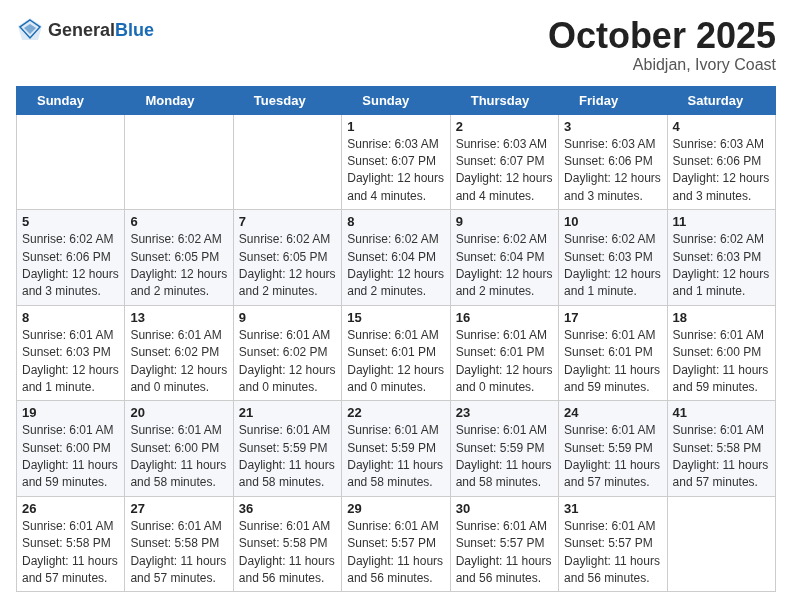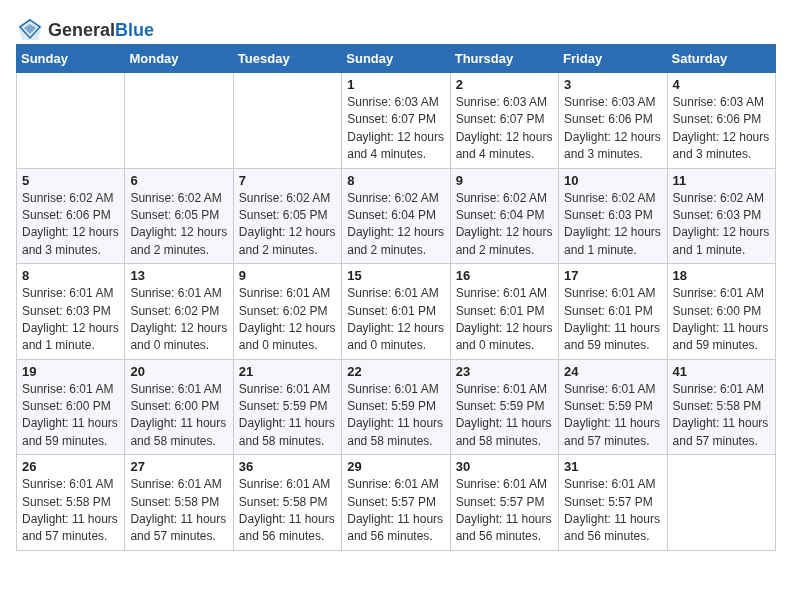--- a/index.html
+++ b/index.html
@@ -7,20 +7,21 @@
       font-family: Arial, sans-serif;
       background: #fff;
       width: 792px;
       min-height: 612px;
       padding: 16px;
     }
     .header {
       display: flex;
       justify-content: space-between;
       align-items: flex-start;
+      margin-bottom: 12px;
       gap: 42px;
     }
     .logo {
       display: flex;
       align-items: center;
       gap: 4px;
     }
     .logo-text-general {
       font-size: 18px;
       font-weight: bold;
@@ -51,21 +52,21 @@
     .calendar {
       width: 100%;
       border-collapse: collapse;
       border: 1px solid #ccc;
     }
     .calendar th {
       background-color: #2a6db5;
       color: #fff;
       font-size: 13px;
       font-weight: bold;
-      padding: 6px 4px;
+      padding: 6px 20px;
       text-align: left;
       border: 1px solid #2a6db5;
     }
     .calendar td {
       vertical-align: top;
       border: 1px solid #ccc;
       padding: 4px 5px;
       width: 108px;
       min-height: 80px;
       background: #fff;
@@ -95,20 +96,24 @@
   <div class="logo">
     <svg class="logo-icon" viewBox="0 0 28 28">
       <polygon points="14,2 26,10 22,24 6,24 2,10" fill="#1a6bb5" opacity="0.15"></polygon>
       <polygon points="14,4 24,11 14,22 4,11" fill="none" stroke="#1a6bb5" stroke-width="1.5"></polygon>
       <polygon points="14,8 20,12 14,18 8,12" fill="#1a6bb5" opacity="0.5"></polygon>
     </svg>
     <div>
       <span class="logo-text-general">General</span><span class="logo-text-blue">Blue</span>
     </div>
   </div>
+  <div class="title-block">
+    <div class="month-title">October 2025</div>
+    <div class="subtitle">Abidjan, Ivory Coast</div>
+  </div>
 </div>
 
 <table class="calendar">
   <thead>
     <tr>
     <th>Sunday</th>
         <th>Monday</th>
         <th>Tuesday</th>
         <th>Sunday</th>
         <th>Thursday</th>

